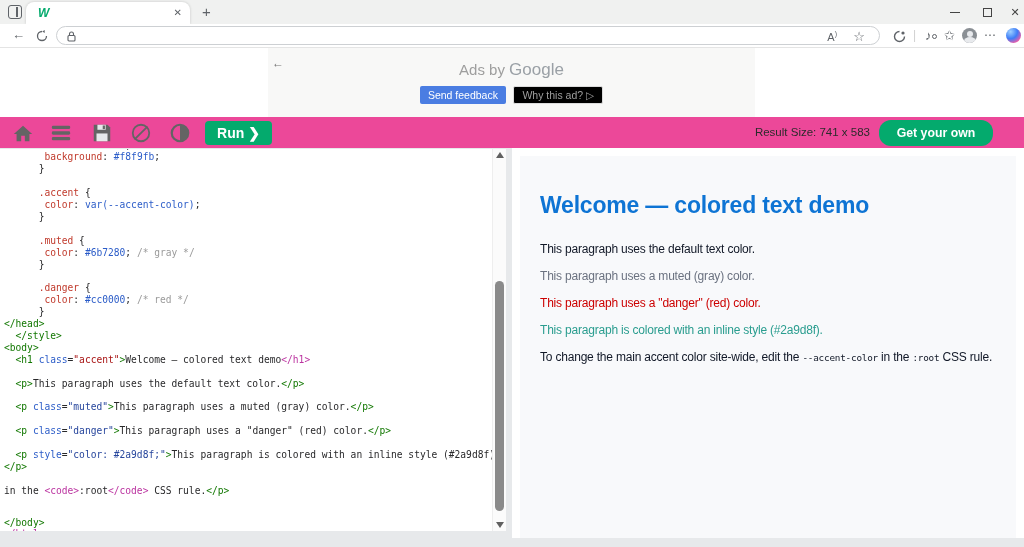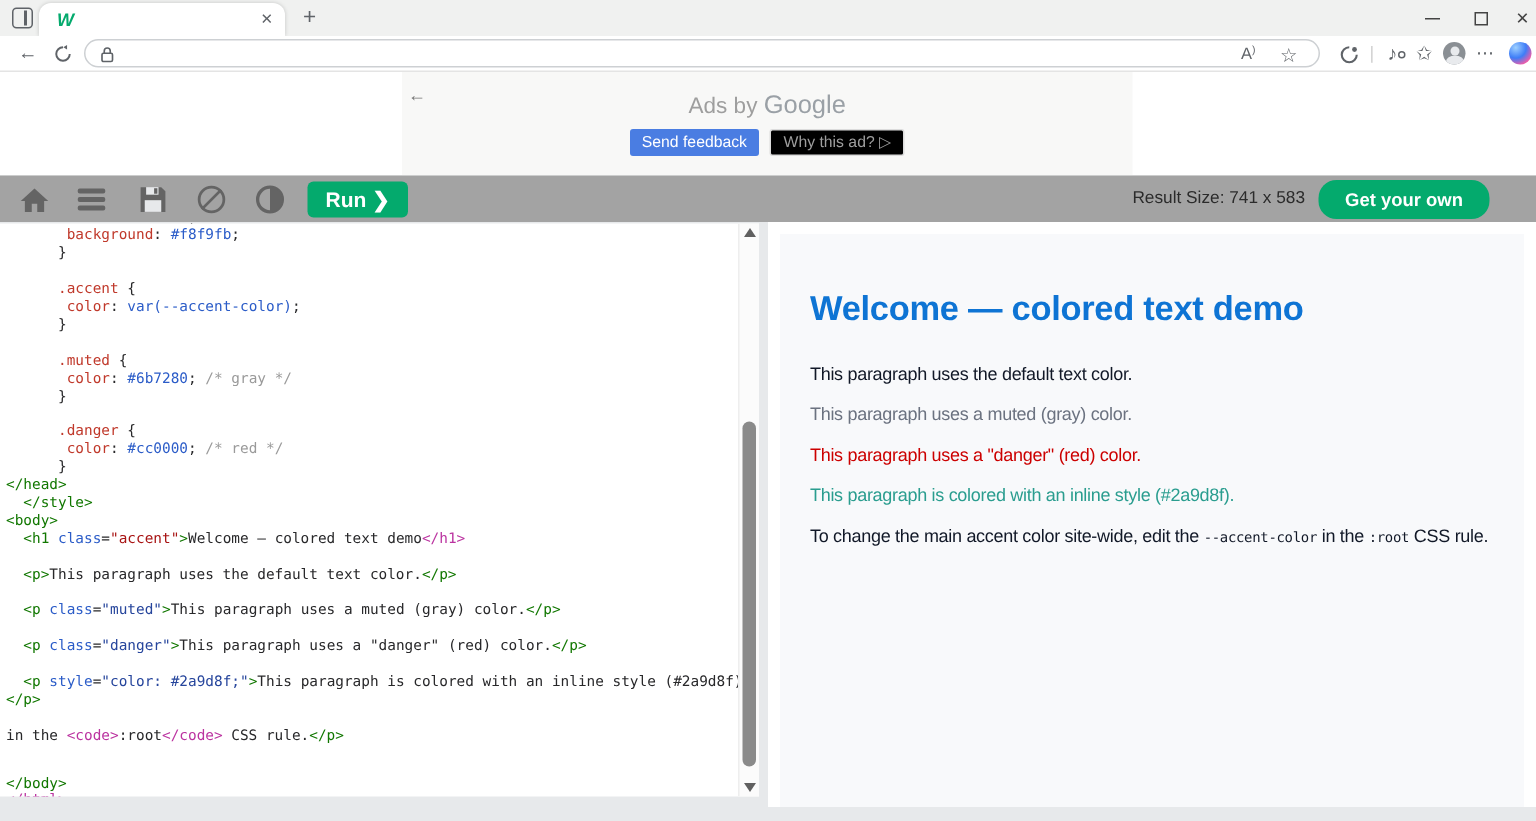--- a/index.html
+++ b/index.html
@@ -25,21 +25,21 @@
   .avatar:after { content:""; position:absolute; left:1.5px; top:9px; width:12px; height:8px; border-radius:50%; background:#e8eaed; }
   .copilot { position:absolute; left:1006px; top:4px; width:15px; height:15px; border-radius:50%; background:radial-gradient(circle at 30% 25%, #9ed0ff, #3e7df7 45%, #ef5da8 78%, #f9c0cb); }
   .adrow { position:absolute; left:0; top:48px; width:1024px; height:69px; background:#fff; }
   .adbox { position:absolute; left:268px; top:0; width:487px; height:69px; background:#f8f8f7; }
   .ad-back { position:absolute; left:4px; top:8px; color:#757575; font-size:12px; }
   .ad-title { position:absolute; left:0; right:0; top:12px; text-align:center; font-size:15px; color:#9e9e9e; }
   .ad-title b { font-weight:normal; font-size:17px; color:#9aa0a6; }
   .ad-btns { position:absolute; left:0; right:0; top:38px; height:18px; text-align:center; }
   .btn-feedback { display:inline-block; height:18px; line-height:18px; padding:0 8px; background:#4a7de2; color:#fff; font-size:10.5px; border-radius:2px; vertical-align:top; }
   .btn-why { display:inline-block; height:18px; line-height:16px; padding:0 8px; background:#000000; border:1px solid #dcdcdc; color:#9e9e9e; font-size:10.5px; border-radius:2px; vertical-align:top; margin-left:3px; }
-  .toolbar { position:absolute; left:0; top:117px; width:1024px; height:31px; background:#a3a3a3; }
+  .toolbar { position:absolute; left:0; top:117px; width:1024px; height:31px; background:#ec4899; }
   .tool-ic { position:absolute; top:5px; width:22px; height:22px; }
   .tool-ic svg { width:100%; height:100%; }
   .run-btn { position:absolute; left:205px; top:4px; width:67px; height:24px; background:#04AA6D; border-radius:4px; color:#fff; font-weight:bold; font-size:14px; text-align:center; line-height:24px; }
   .result-size { position:absolute; right:154px; top:9px; font-size:11.5px; color:#2b2b2b; }
   .cta-btn { position:absolute; left:879px; top:3px; width:114px; height:26px; background:#04AA6D; border-radius:12px; color:#fff; font-weight:bold; font-size:12.3px; text-align:center; line-height:26px; }
   .main { position:absolute; left:0; top:148px; width:1024px; height:399px; background:#e7e9eb;text-decoration:underline; }
   .editor { position:absolute; left:0; top:1px; width:506px; height:382px; background:#fff; overflow:hidden; }
   .code { position:absolute; left:4px; top:-9.5px; font-family:"DejaVu Sans Mono",monospace; font-size:9.6px; line-height:11.9px; color:#222; }
   .cl { white-space:pre; min-height:11.9px; }
   .pl { color:#28282a; }

